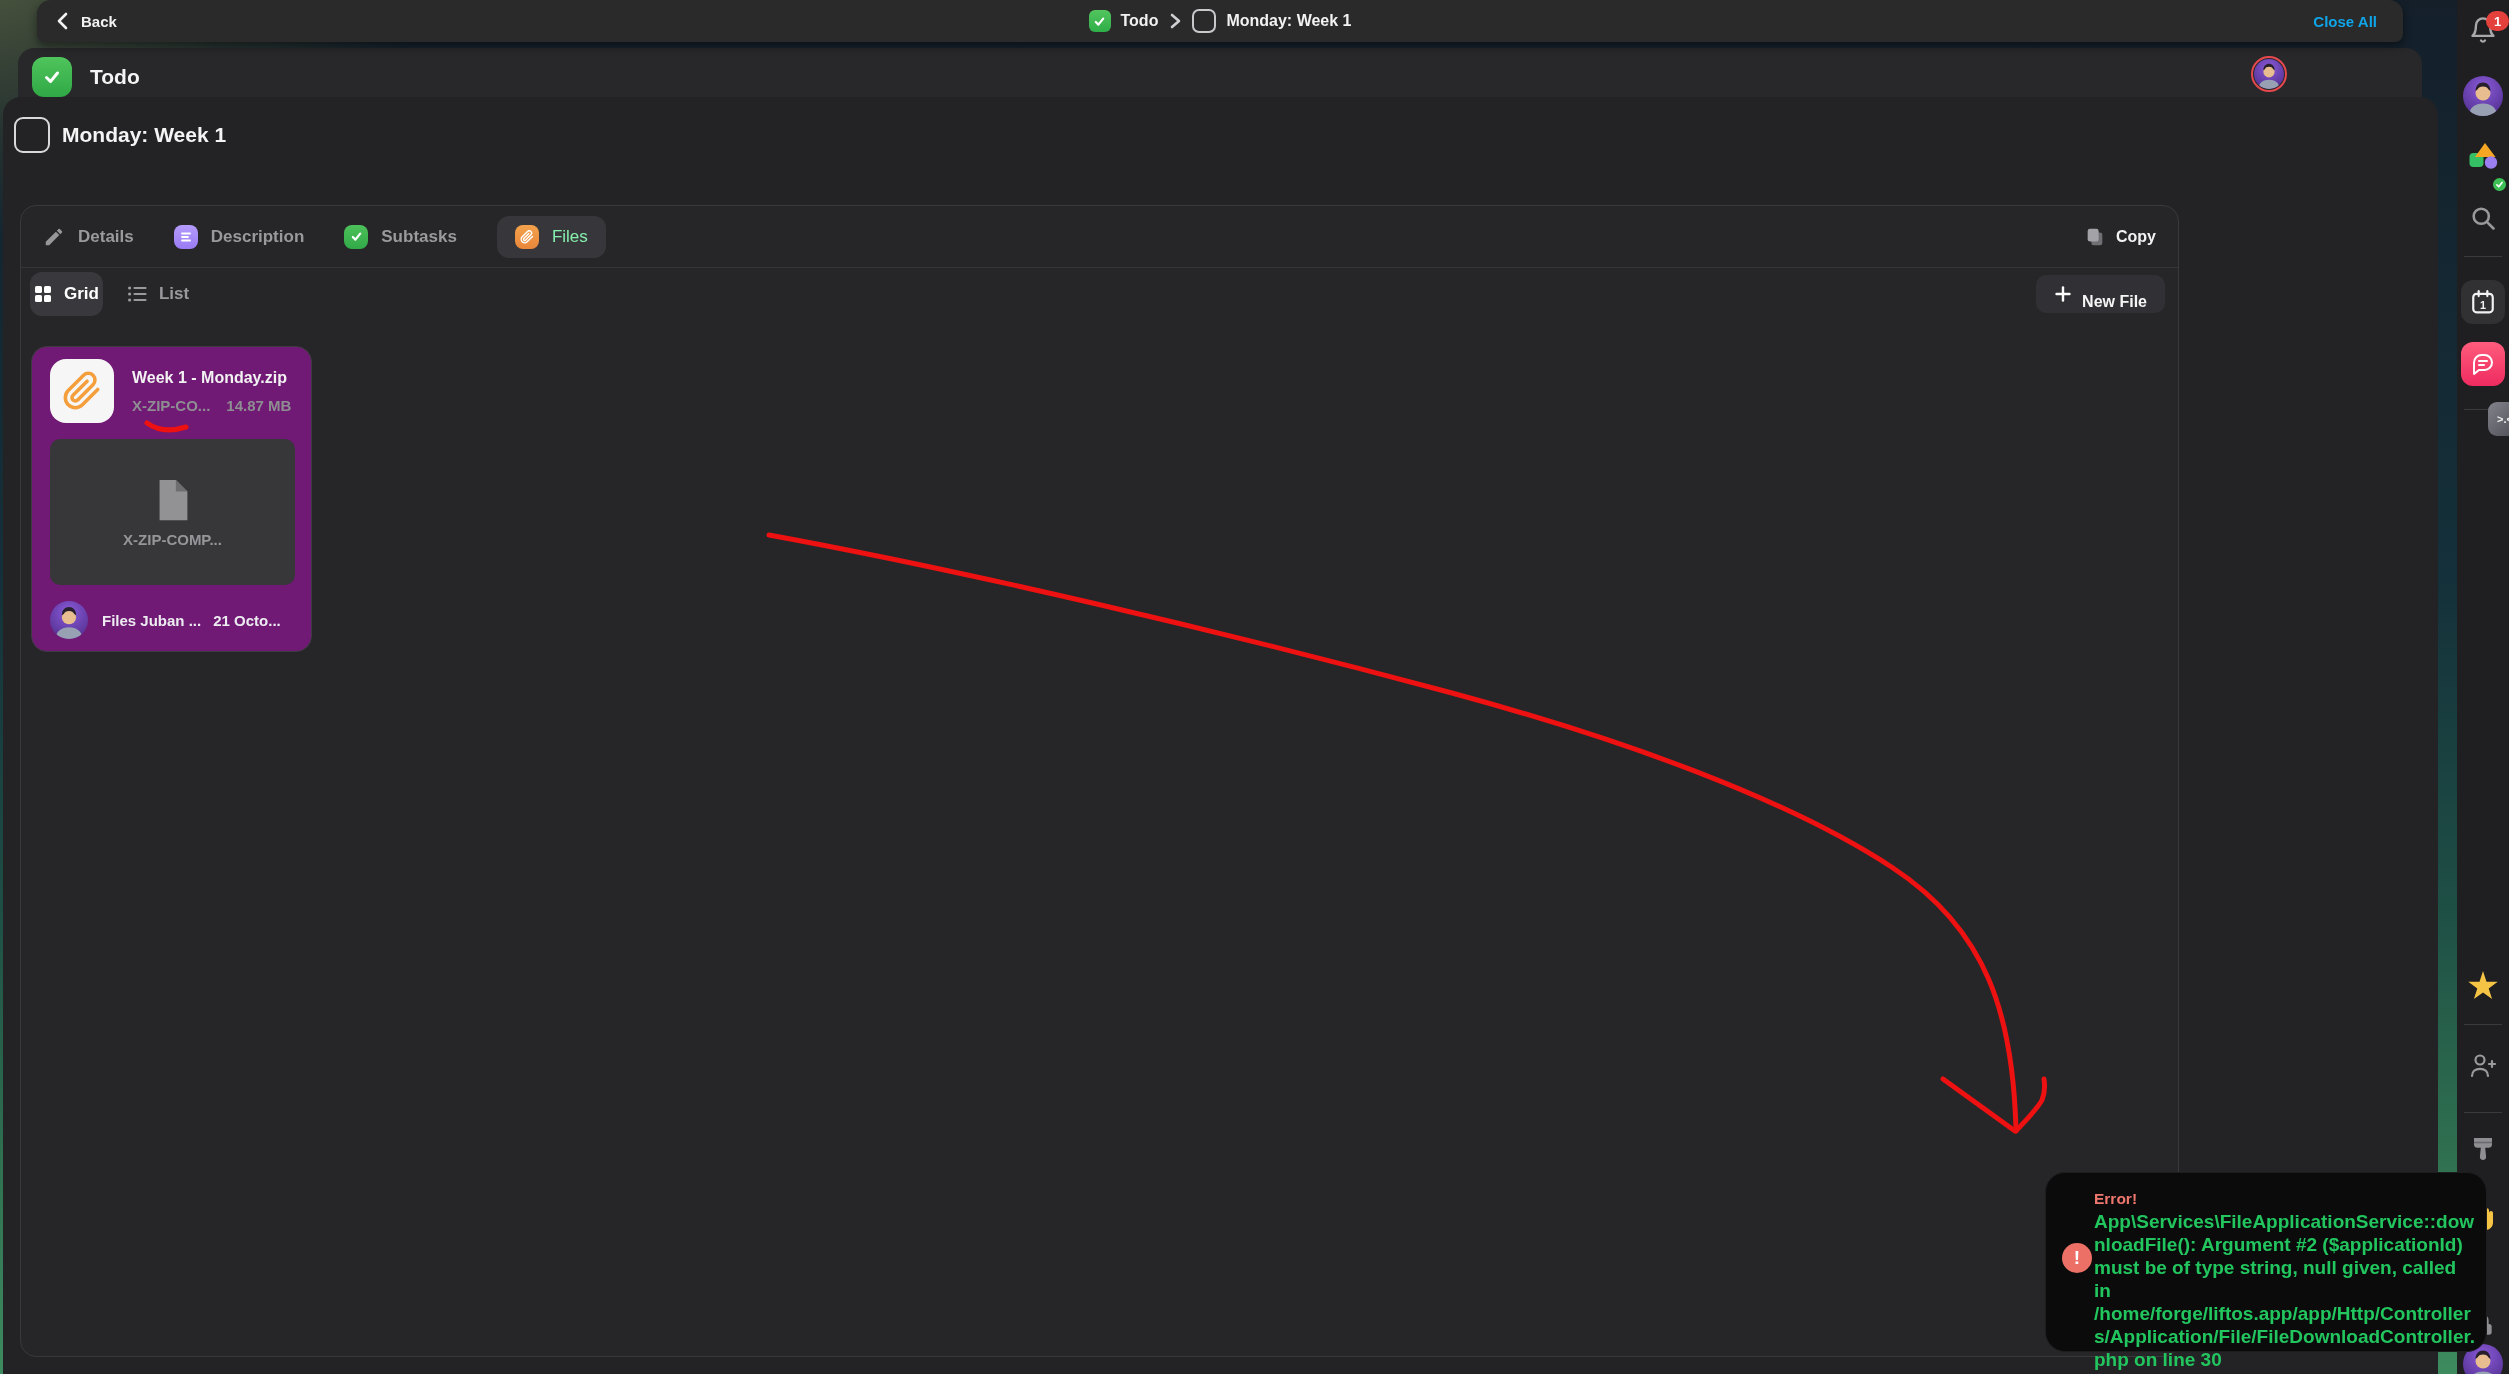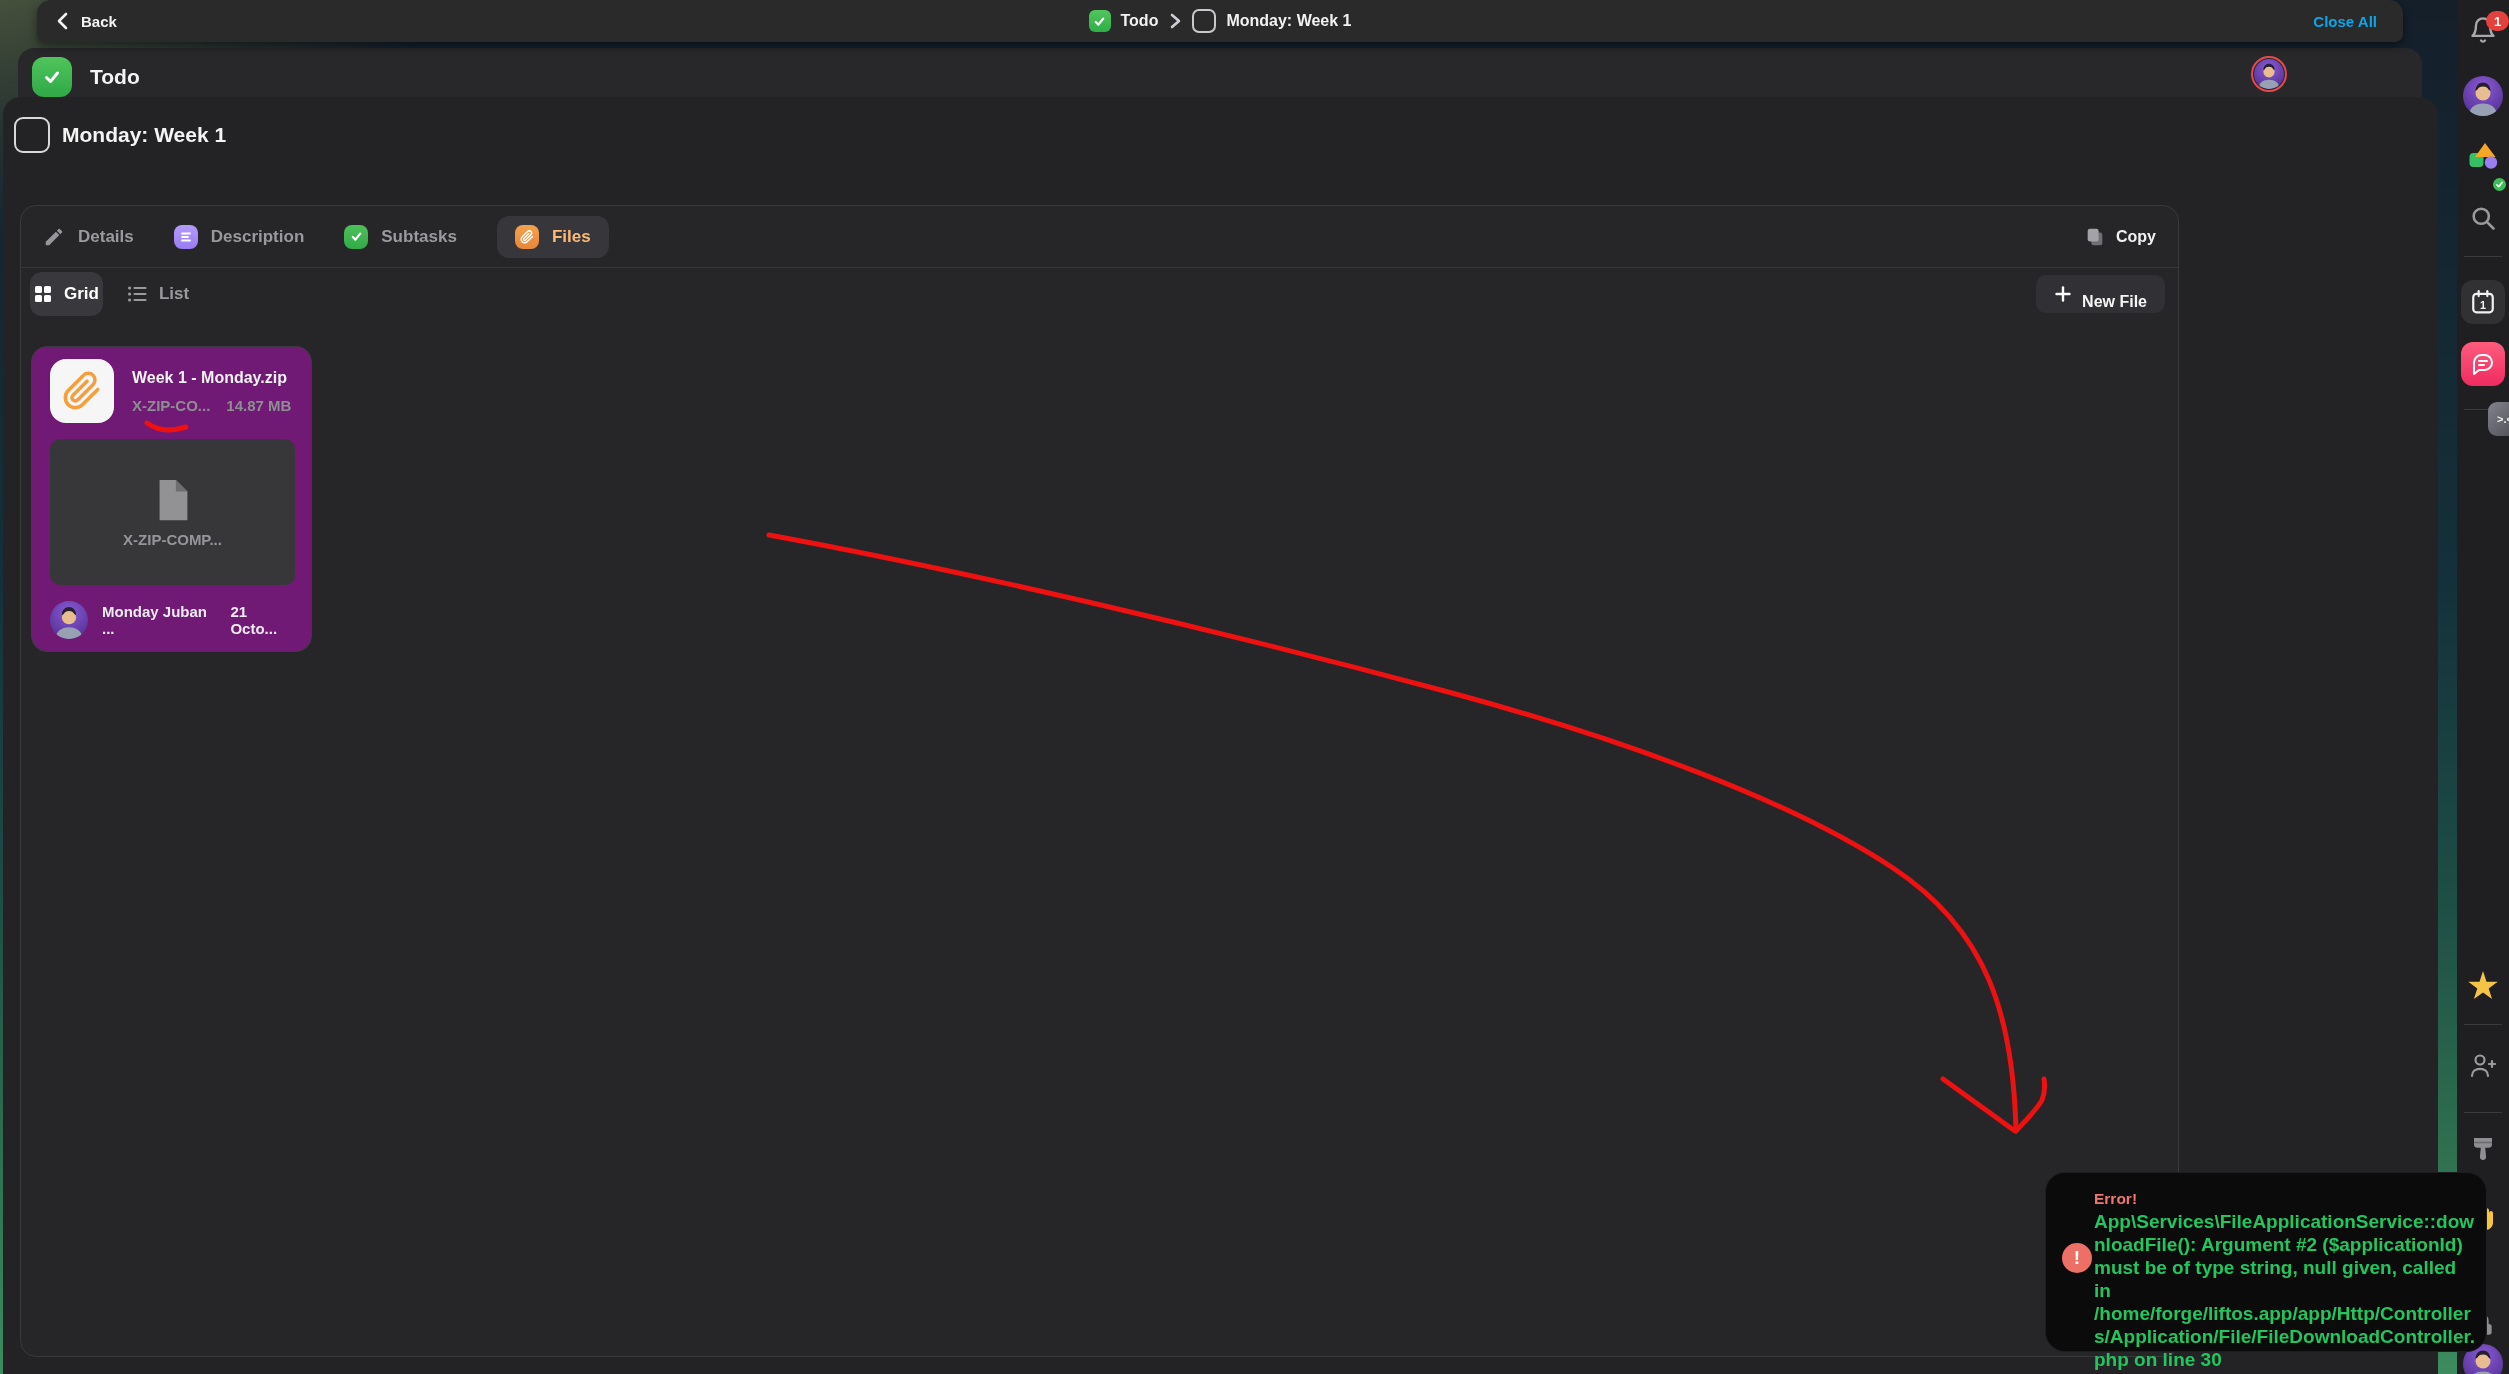--- a/index.html
+++ b/index.html
@@ -41,21 +41,21 @@
   .task-title{ position:absolute; left:59px; top:20px; height:36px; line-height:36px; color:#f4f4f4;
     font-size:21px; font-weight:700; }
   
   .files-card{ position:absolute; left:17px; top:108px; width:2159px; height:1152px;
     background:#262628; border:1px solid #39393c; border-radius:16px; }
   .tabbar{ position:relative; height:62px; border-bottom:1px solid #36363a;
     display:flex; align-items:center; padding:0 22px; gap:40px; }
   .tab{ display:flex; align-items:center; gap:13px; cursor:pointer; }
   .tab-label{ color:#9a9a9e; font-size:17px; font-weight:600; }
   .tab.active{ background:#37373b; border-radius:12px; padding:9px 18px; }
-  .tab.active .tab-label{ color:#fdba74; font-weight:700; }
+  .tab.active .tab-label{ color:#86efac; font-weight:400; }
   .sq-icon{ width:24px; height:24px; border-radius:8px; display:flex; align-items:center; justify-content:center; }
   .sq-purple{ background:linear-gradient(180deg,#b49bfb,#9a7bf4); }
   .sq-green{ background:linear-gradient(180deg,#4dc15a,#31aa48); }
   .sq-orange{ background:linear-gradient(180deg,#f4a24c,#e8863a); }
   .copy-btn{ position:absolute; right:22px; top:0; height:62px; display:flex; align-items:center; gap:10px; cursor:pointer; }
   .copy-label{ color:#f2f2f2; font-size:16px; font-weight:700; }
   .toolbar{ position:relative; height:52px; display:flex; align-items:center; padding:0 9px; gap:24px; }
   .view-btn{ display:flex; align-items:center; gap:12px; cursor:pointer; }
   .view-btn.active{ background:#39393d; border-radius:12px; height:44px; padding:0 4px; }
   .view-label{ font-size:17px; font-weight:700; color:#ffffff; }
@@ -256,21 +256,21 @@
           <div class="preview-label">X-ZIP-COMP...</div>
         </div>
         <div class="tile-footer">
           <span class="av mini-av">
             <svg width="100%" height="100%" viewBox="0 0 40 40">
                 <circle cx="20" cy="17" r="7.5" fill="#e8bd8f"></circle>
                 <path d="M12.5 15c0-5.5 3.4-8.6 7.5-8.6s7.5 3.1 7.5 8.6l-2-1.4c-1-2.2-2.6-3.2-5.5-3.2s-4.5 1-5.5 3.2z" fill="#27202c"></path>
                 <path d="M6 40c0-8.5 6.3-12.5 14-12.5S34 31.5 34 40z" fill="#98a0b4"></path>
               </svg>
           </span>
-          <span class="tf-name">Monday Juban ...</span>
+          <span class="tf-name">Files Juban ...</span>
           <span class="tf-date">21 Octo...</span>
         </div>
       </div>
     </div>
   </div>
 
   <div class="sidebar">
     <div class="sb" style="left:12px; top:16px;">
       <svg width="28" height="28" viewBox="0 0 24 24">
           <path d="M18 8a6 6 0 0 0-12 0c0 7-3 9-3 9h18s-3-2-3-9" fill="none" stroke="#a8a8ac" stroke-width="2" stroke-linecap="round" stroke-linejoin="round"></path>

